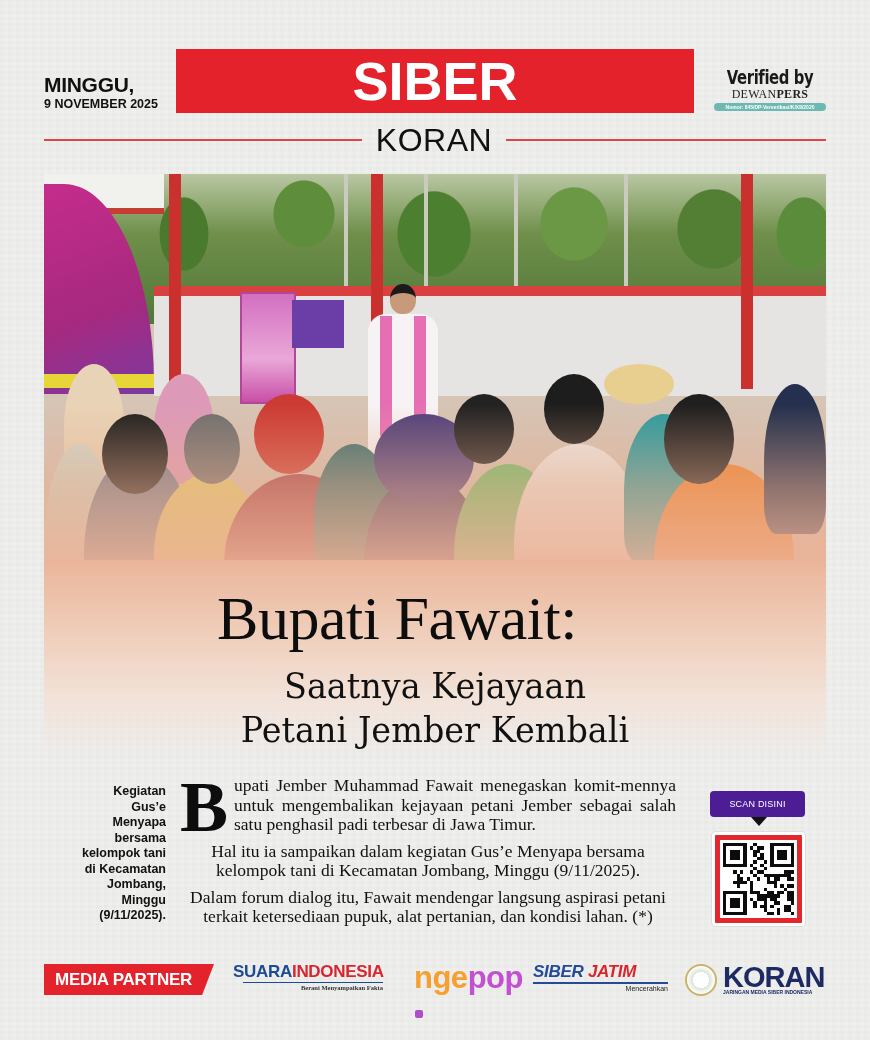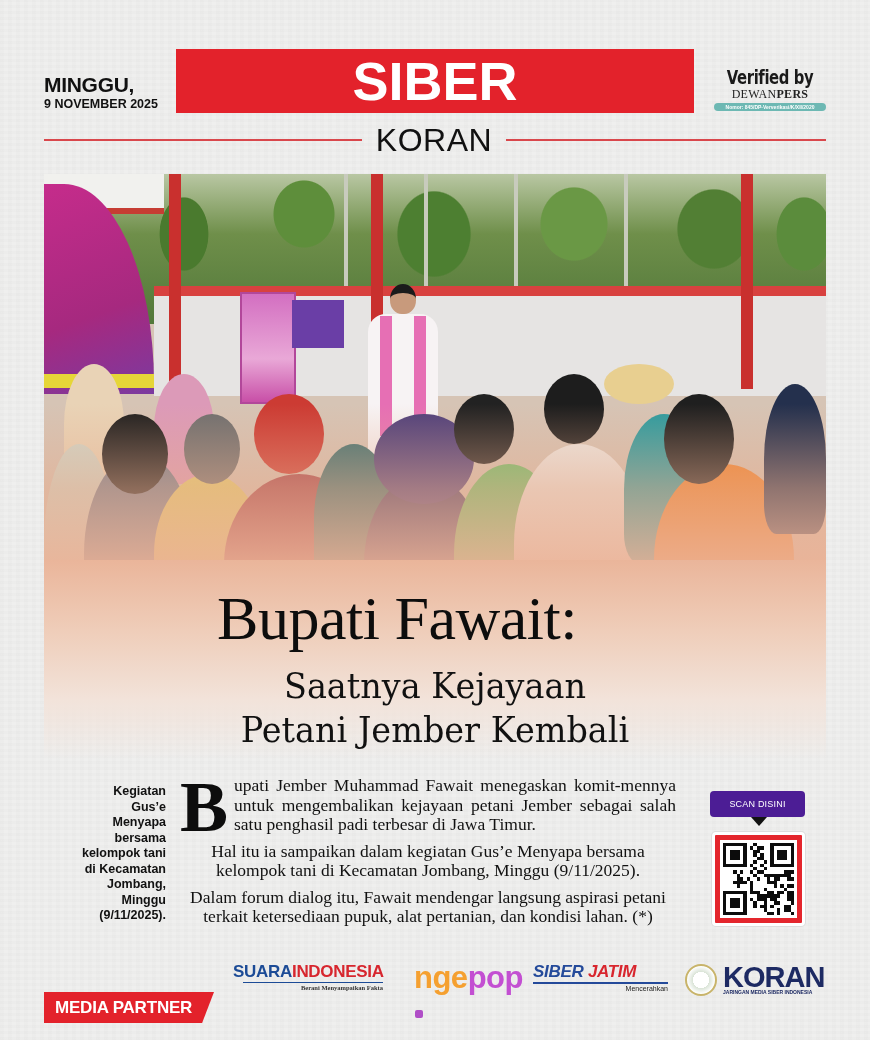--- a/index.html
+++ b/index.html
@@ -136,21 +136,21 @@
     border-left: 8px solid transparent; border-right: 8px solid transparent; border-top: 9px solid #121212; }
   .qr-frame { position: absolute; left: 712px; top: 832px; width: 93px; height: 94px; background: #e4262d; border: 3px solid #fff; border-radius: 4px; padding: 5px; box-shadow: 0 0 0 1px #ddd; }
   .qr { width: 100%; height: 100%; background: #fff; display: grid; grid-template-columns: repeat(21, 1fr); grid-template-rows: repeat(21, 1fr); padding: 3px; }
   .qr div { background: transparent; }
   .qr div.on { background: #0c0c0c; }
 
   
   .mp-badge {
     position: absolute; left: 44px; top: 964px; width: 170px; height: 31px;
     background: #e3222b; clip-path: polygon(0 0, 100% 0, 93% 100%, 0 100%);
-    color: #fff; font-weight: 700; font-size: 17px; line-height: 31px; padding-left: 11px; letter-spacing: -0.2px; margin-top: 28px;
+    color: #fff; font-weight: 700; font-size: 17px; line-height: 31px; padding-left: 11px; letter-spacing: -0.2px;
   }
   .partner { position: absolute; top: 962px; height: 34px; }
   .p-suara { left: 233px; width: 160px; }
   .p-suara .t1 { font-weight: 700; font-size: 17px; letter-spacing: -0.3px; line-height: 20px; }
   .p-suara .t1 .blue { color: #1c4b96; }
   .p-suara .t1 .red { color: #d7262e; }
   .p-suara .t2 { font-family: "Liberation Serif", serif; font-size: 6.5px; font-weight: 700; color: #333; text-align: right; border-top: 1px solid #1c4b96; margin-left: 10px; width: 140px; line-height: 9px; }
   .p-ngepop { left: 414px; width: 100px; font-weight: 700; font-size: 31px; line-height: 32px; letter-spacing: -0.5px; }
   .p-ngepop .a { color: #f5a030; }
   .p-ngepop .b { color: #c34fd2; }

